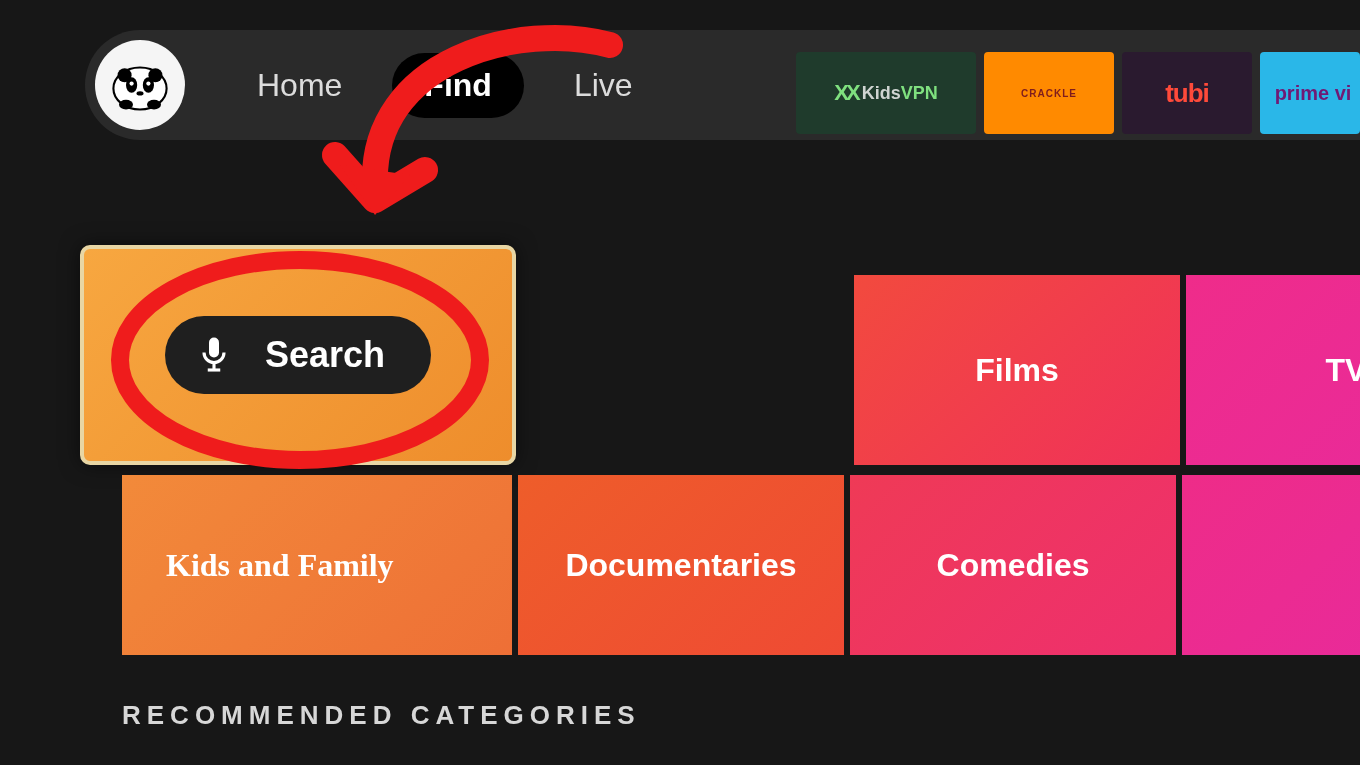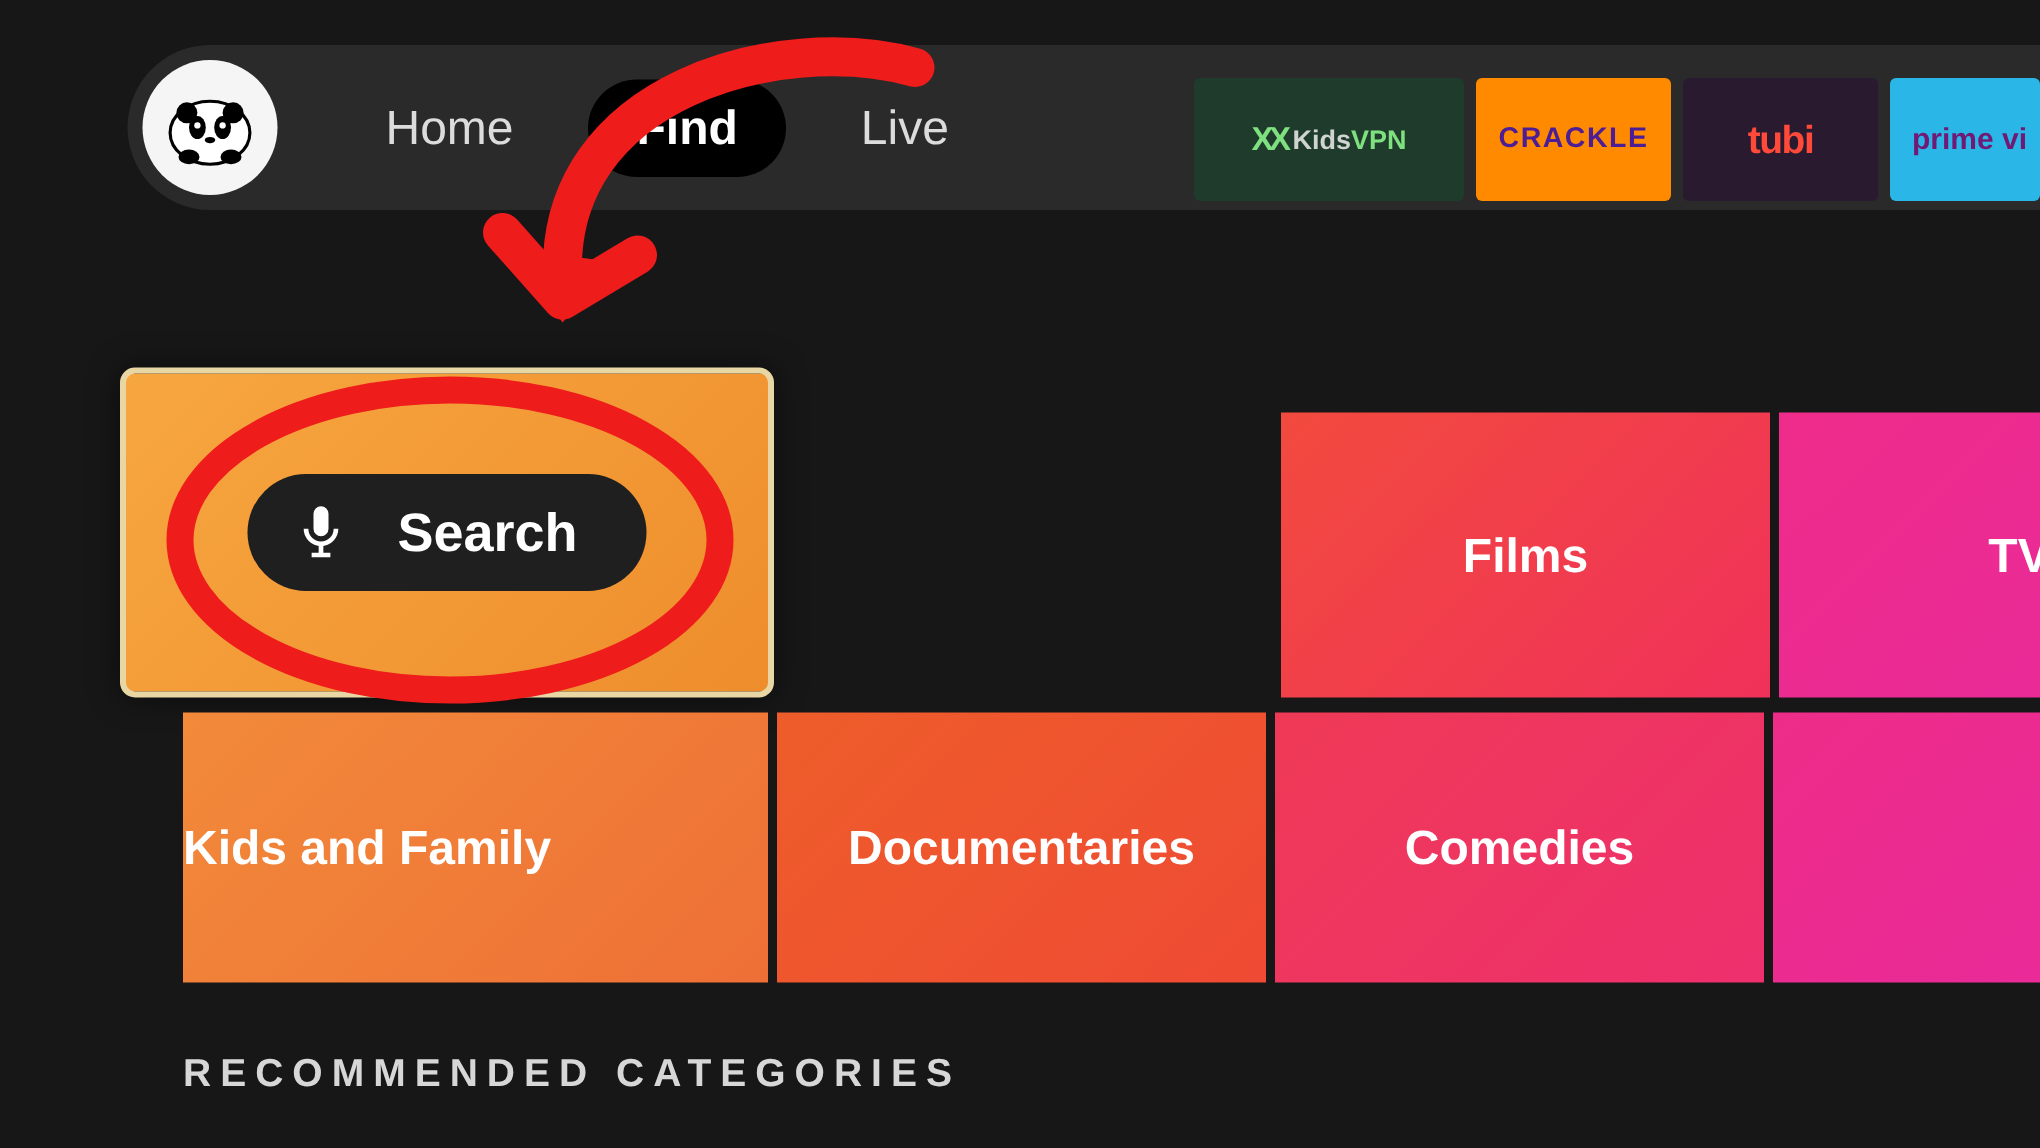--- a/index.html
+++ b/index.html
@@ -61,21 +61,21 @@
     border-radius: 4px;
     display: flex;
     align-items: center;
     justify-content: center;
     font-weight: 700;
     font-size: 14px;
   }
   .sc-award { background: #1f3b2c; color: #cfd4d1; width: 180px; font-size:18px;}
   .sc-award .xx { color:#7fe07f; font-weight:900; margin-right:4px; font-size:22px; letter-spacing:-3px;}
   .sc-award .vpn { color:#7fe07f; }
-  .sc-crackle { background: #ff8a00; color: #4c1d95; font-size:19px; letter-spacing:1px;}
+  .sc-crackle { background: #ff8a00; color: #7f1d1d; font-size:10px; letter-spacing:1px;}
   .sc-tubi { background: #2a1a2f; color: #ff4a3a; font-size:26px; font-weight:800; letter-spacing:-1px;}
   .sc-prime { background: #2ab7e8; color: #701a75; font-size:20px; font-weight:700; width: 100px; padding-left:6px; overflow:hidden; white-space:nowrap;}
 
   
   .grid {
     position: absolute;
     top: 245px;
     left: 80px;
     right: 0;
     display: grid;
@@ -120,21 +120,21 @@
   .row2 {
     position: absolute;
     top: 475px;
     left: 122px;
     right: 0;
     display: grid;
     grid-template-columns: 390px 326px 326px 260px;
     grid-template-rows: 180px;
     gap: 6px;
   }
-  .tile-kids  { background: linear-gradient(135deg,#f28a3a,#ee6f36); justify-content:flex-start; }
+  .tile-kids  { background: linear-gradient(135deg,#f28a3a,#ee6f36); justify-content:flex-start; padding-left:44px;font-family:Liberation Serif, serif;}
   .tile-docs  { background: linear-gradient(135deg,#ee5d2a,#ef4a34); }
   .tile-com   { background: linear-gradient(135deg,#ef3a56,#ee2f6e); }
   .tile-ac    { background: linear-gradient(135deg,#ee2c88,#e82a9c); overflow:hidden;}
 
   
   .section-heading {
     position: absolute;
     left: 122px;
     top: 700px;
     font-size: 26px;

